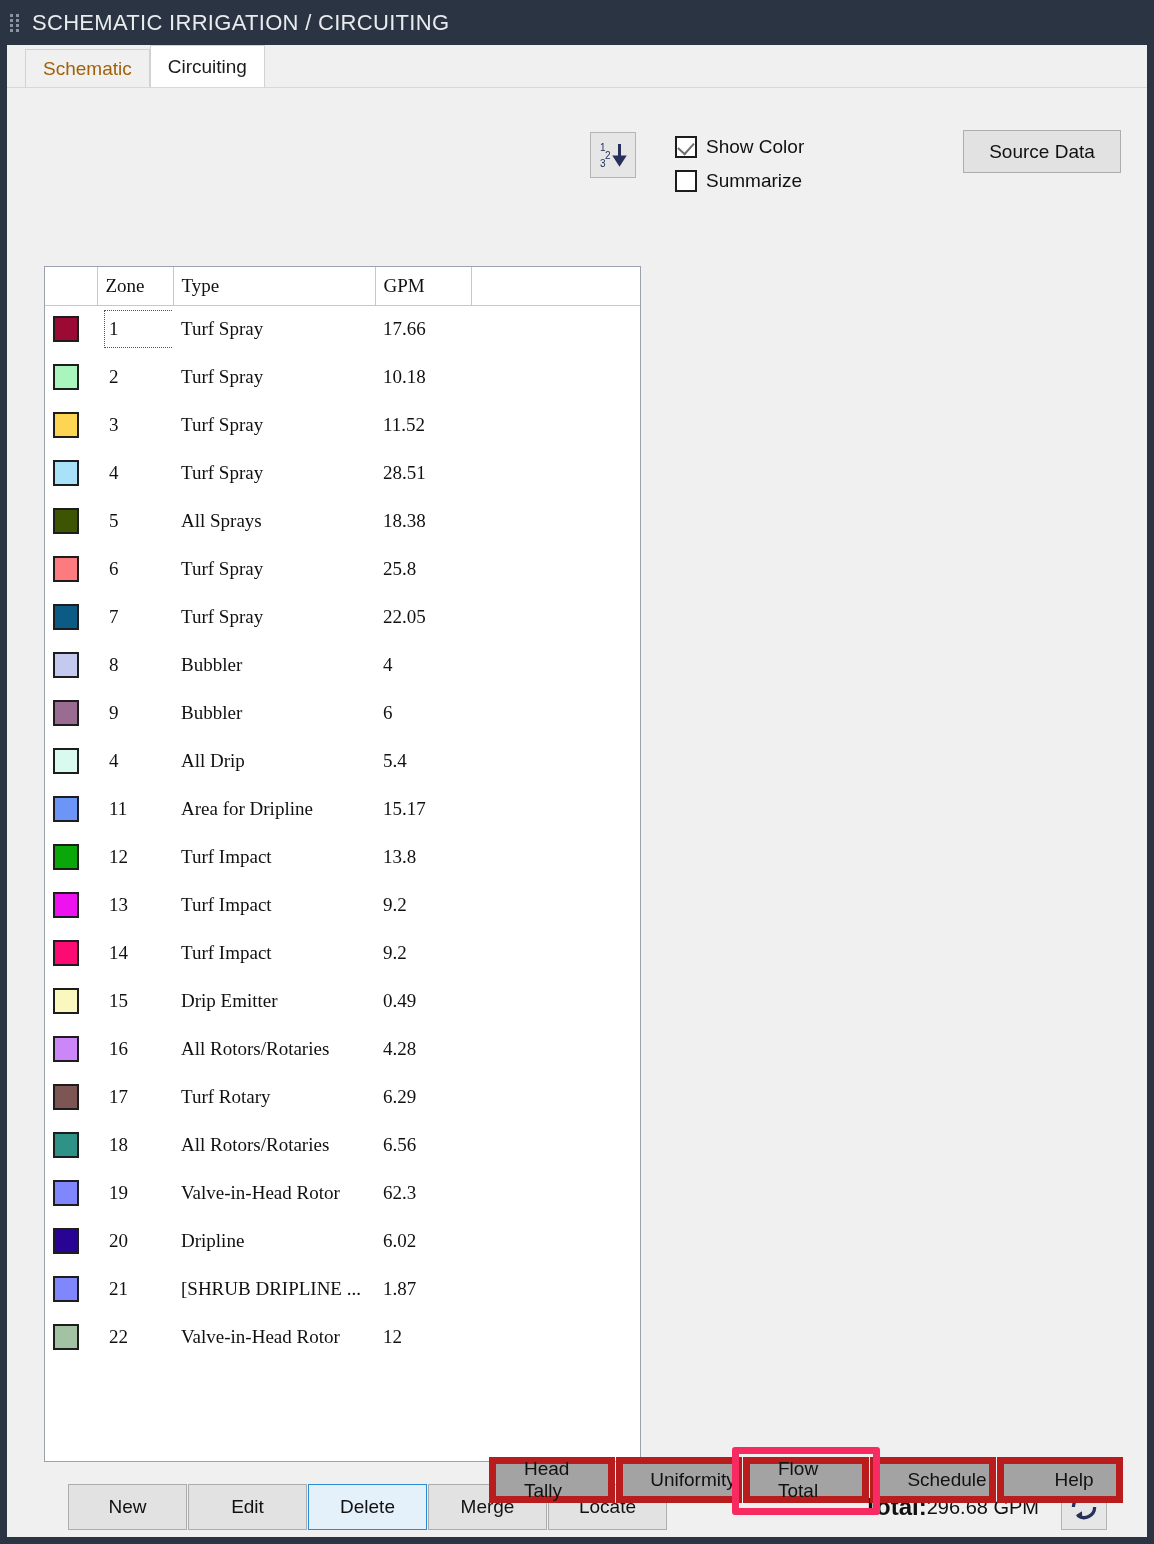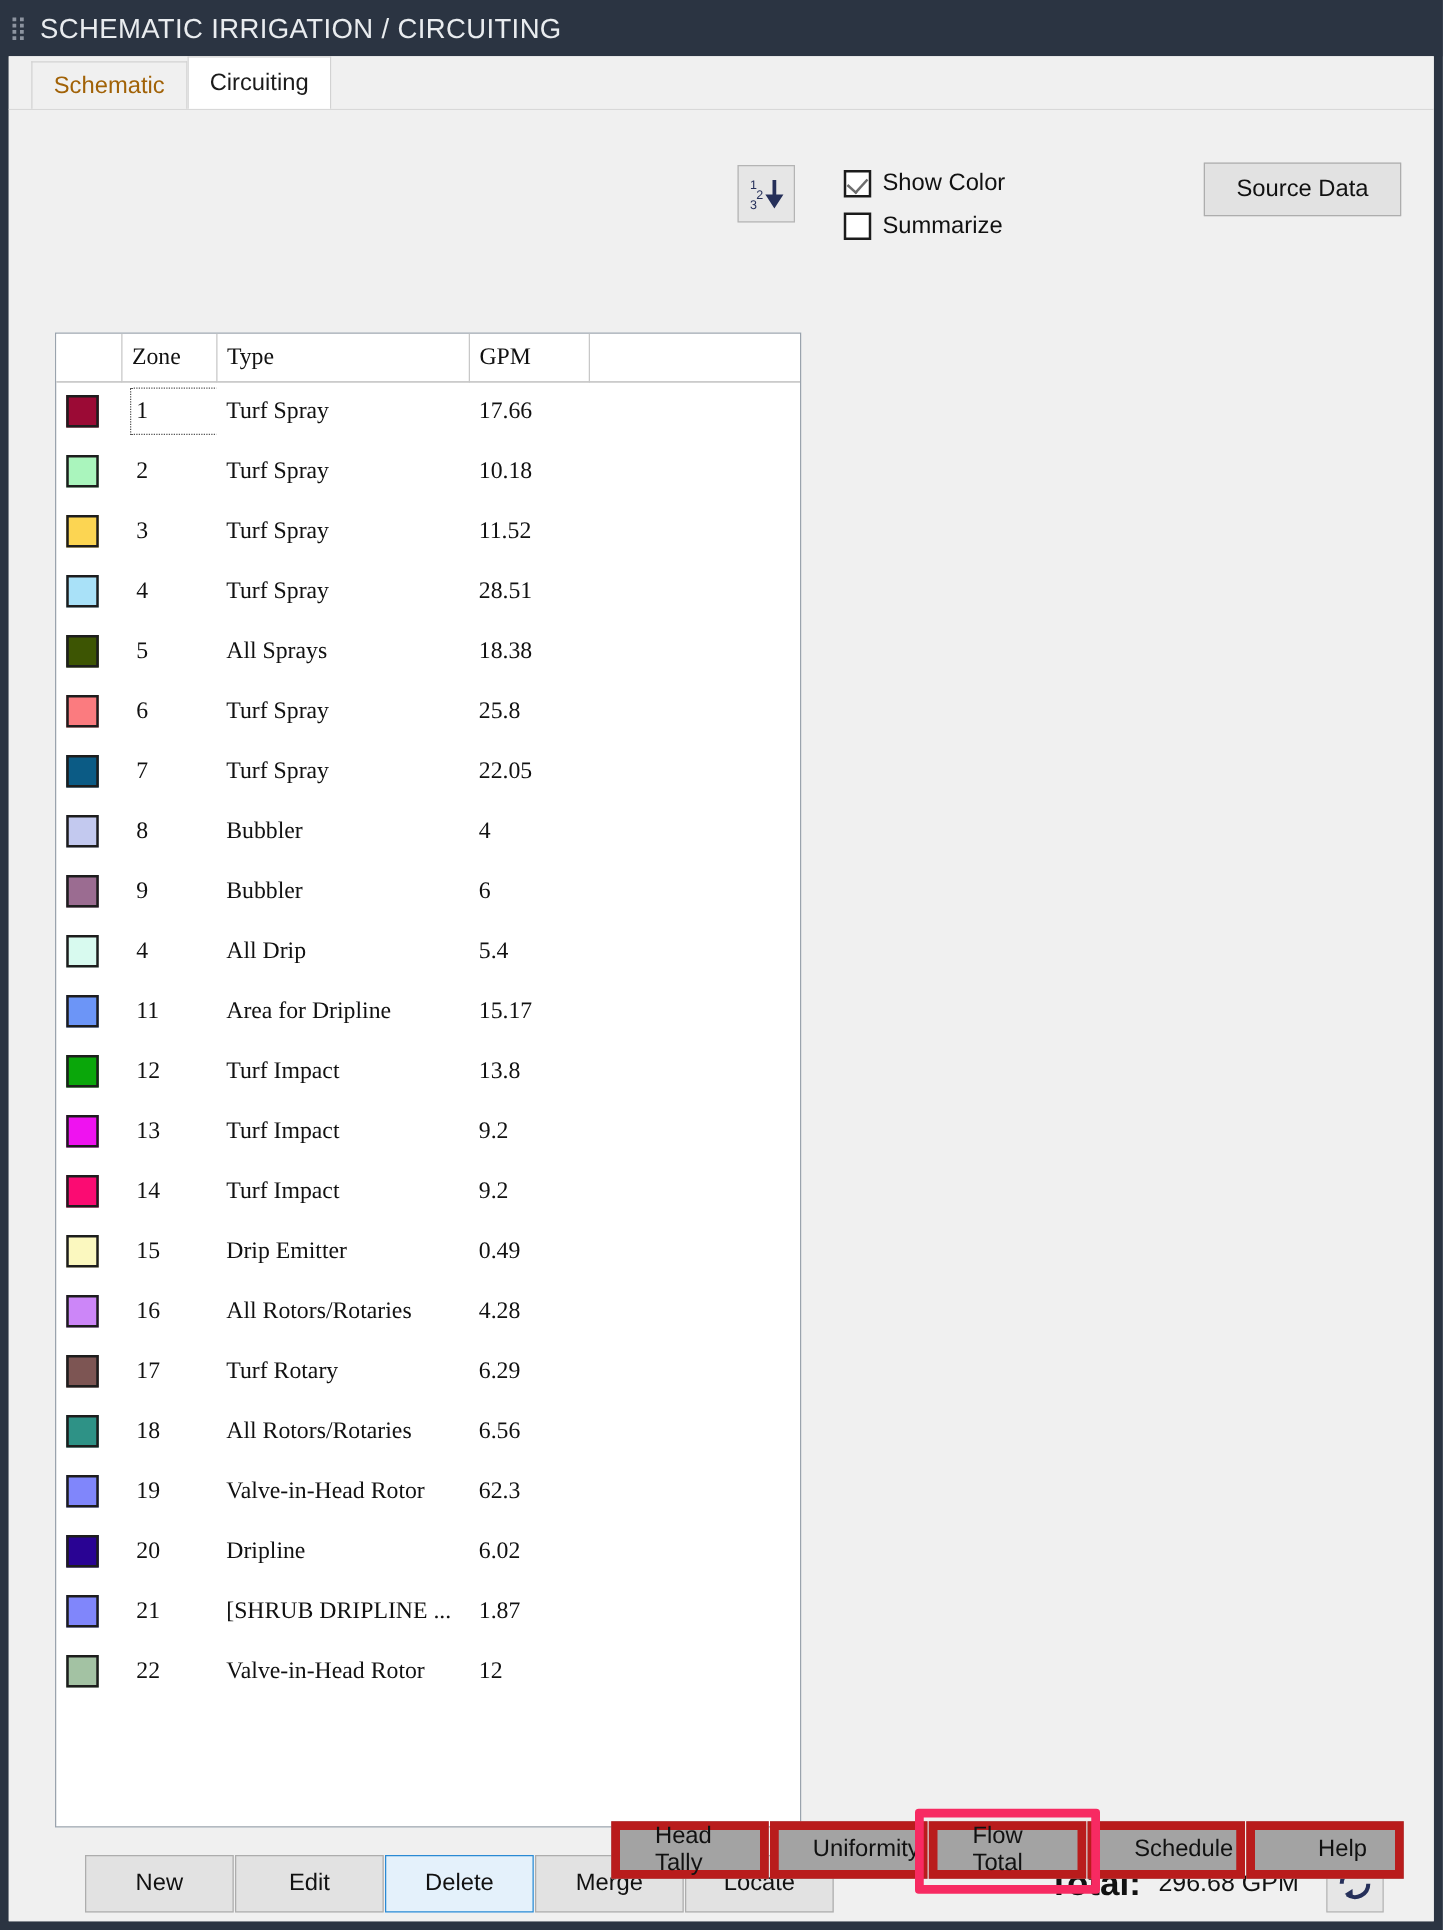--- a/index.html
+++ b/index.html
@@ -239,21 +239,21 @@
     border: 1px solid #2a8ad4;
   }
 
   .total-area {
     position: absolute;
     right: 40px; top: 1396px;
     display: flex;
     align-items: center;
     height: 46px;
   }
-  .total-label { font-size: 28px; font-weight: bold; color: #111; margin-right: 14px; }
+  .total-label { font-size: 24px; font-weight: bold; color: #111; }
   .total-value { font-size: 20px; color: #111; margin-right: 22px; white-space: nowrap; }
   .refresh-btn {
     width: 46px; height: 46px;
     background: #e6e6e6;
     border: 1px solid #b4b4b4;
     display: flex; align-items: center; justify-content: center;
     cursor: pointer;
   }
 
   

